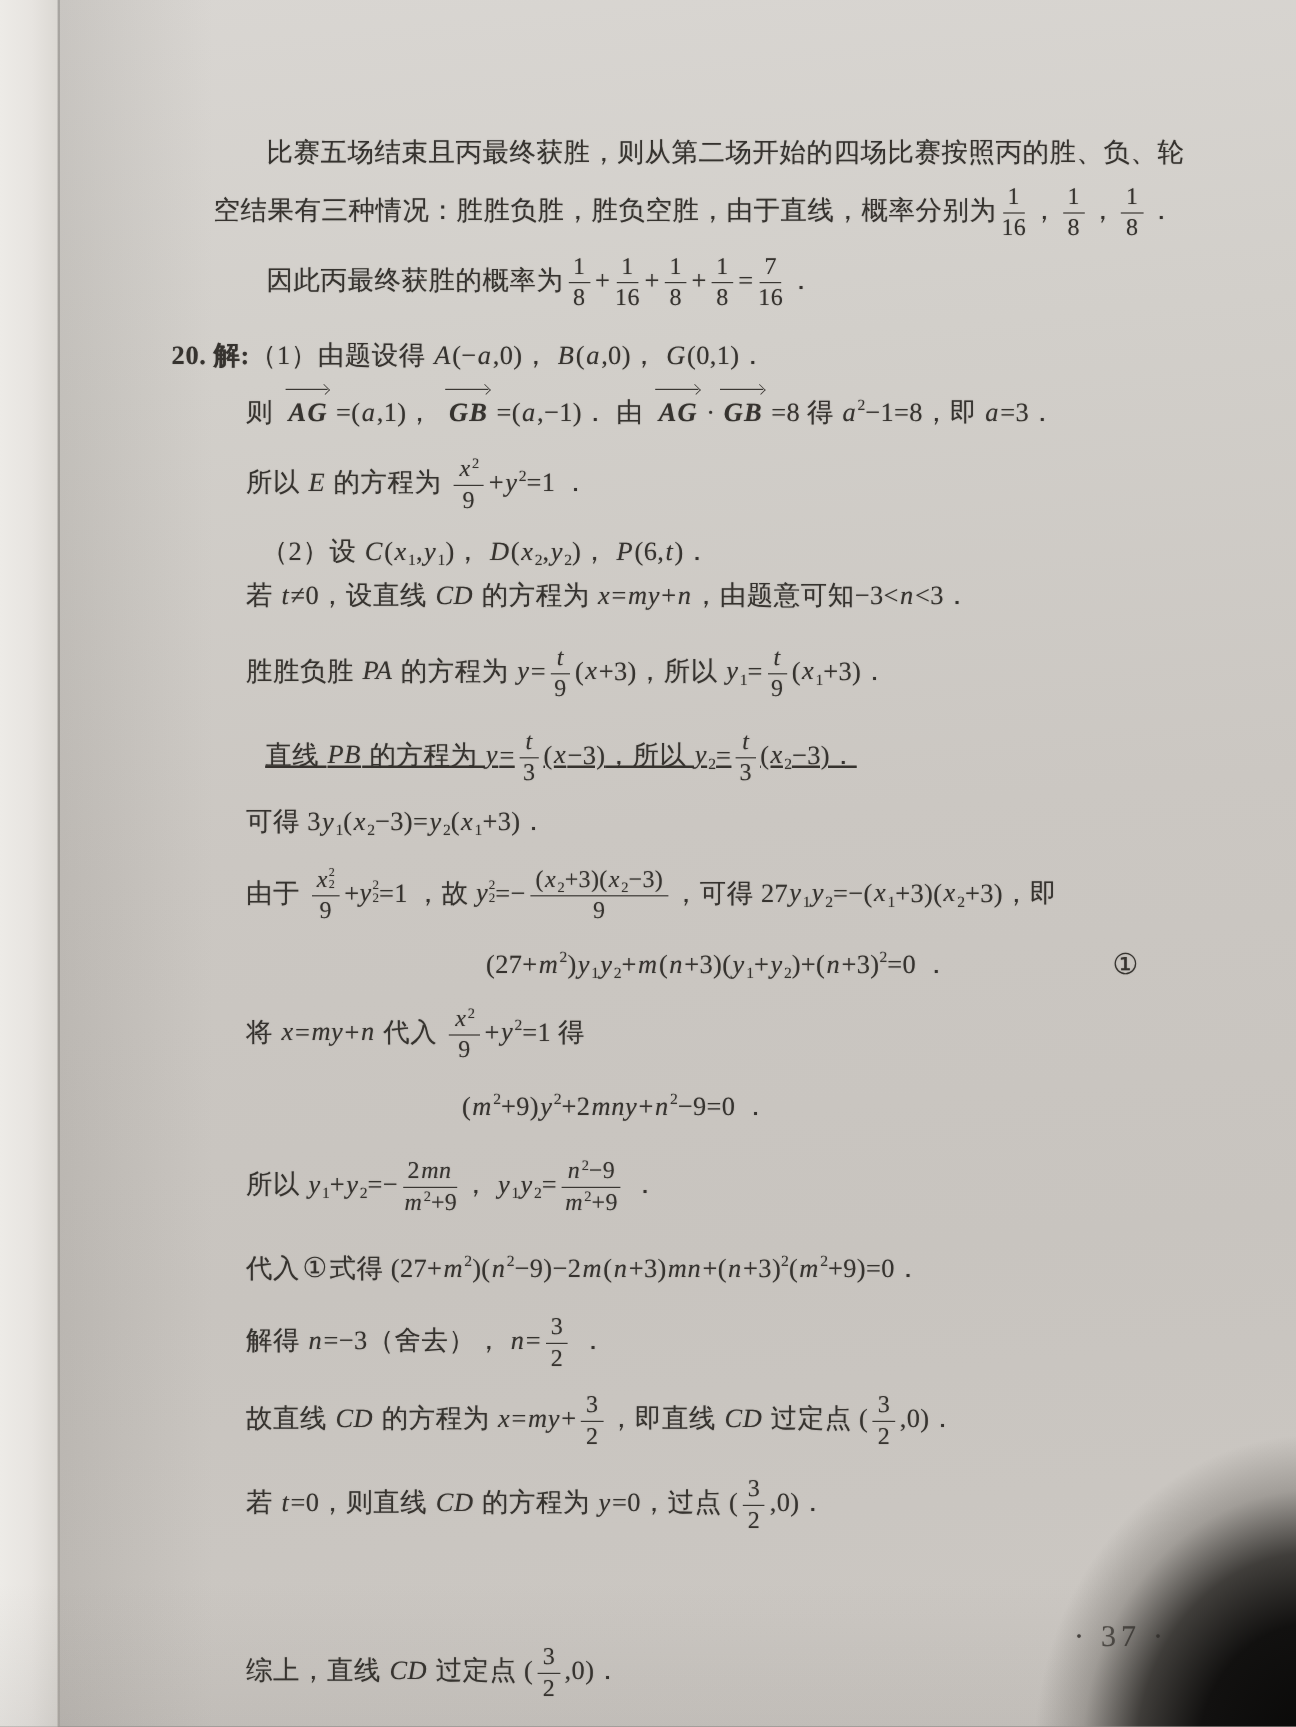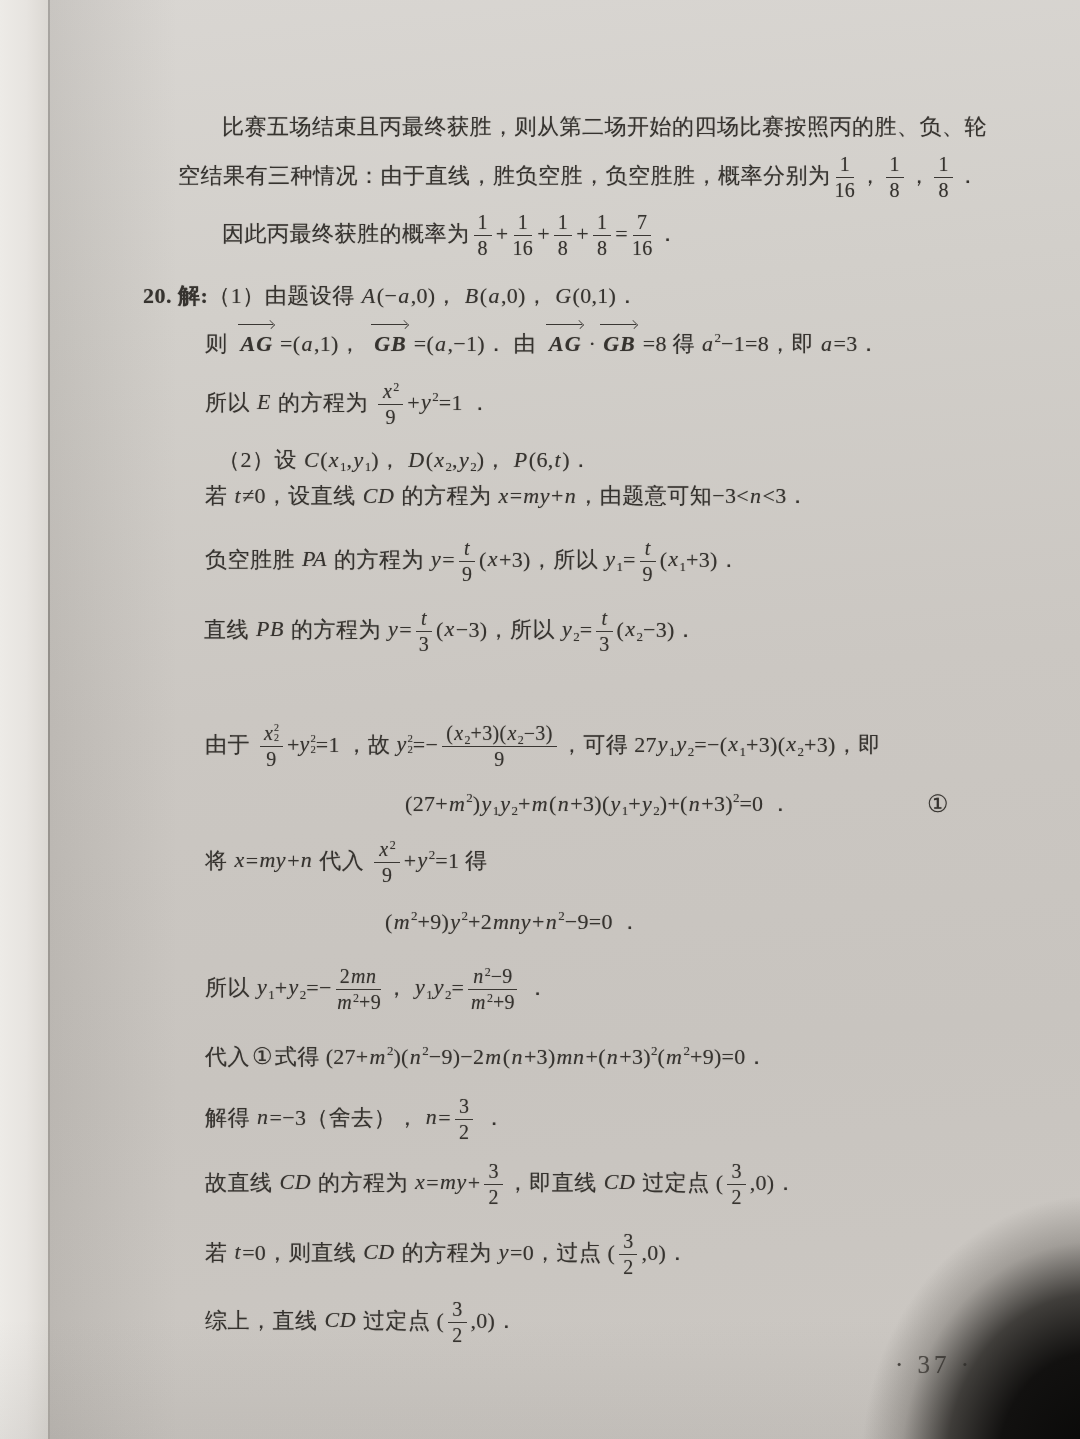--- a/index.html
+++ b/index.html
@@ -51,39 +51,39 @@
     border-top:1.6px solid #3a3733;border-right:1.6px solid #3a3733;
     transform:rotate(45deg) scale(.8,.62);}
   .circ{font-size:23px;padding:0 2px;}
   .eq-tag{position:absolute;left:522px;top:0;height:100%;display:flex;align-items:center;font-size:24px;}
   .pagenum{position:absolute;top:1344px;left:895px;height:42px;display:flex;align-items:center;
     font-size:25px;letter-spacing:4px;color:#3b3834;text-shadow:0 0 1px rgba(54,51,47,.4);}
   
   .l0{top:61px;left:222px;}   .l1{top:111px;left:178px;}  .l2{top:169px;left:222px;}
   .l3{top:230px;left:143px;}  .l4{top:278px;left:205px;}  .l5{top:338px;left:205px;}
   .l6{top:394px;left:218px;text-align:center;}  .l7{top:430px;left:205px;}  .l8{top:495px;left:205px;}
-  .l9{top:565px;left:204px;}  .l10{top:619px;left:205px;} .l11{top:680px;left:205px;}
+  .l9{top:565px;left:221px;text-decoration:underline;}  .l10{top:619px;left:205px;} .l11{top:680px;left:205px;}
   .l12{top:738px;left:405px;} .l13{top:796px;left:205px;} .l14{top:856px;left:385px;justify-content:flex-end;}
   .l15{top:923px;left:205px;} .l16{top:991px;left:205px;} .l17{top:1053px;left:205px;}
-  .l18{top:1118px;left:205px;}.l19{top:1188px;left:205px;}.l20{top:1256px;left:205px;}
+  .l18{top:1118px;left:205px;}.l19{top:1188px;left:205px;}.l20{top:1328px;left:205px;}
 </style>
 </head>
 <body>
 
 <div class="photo">
   <div class="page-edge"></div>
   <div class="crease"></div>
   <div class="page-shade"></div>
   <div class="bottom-shade"></div>
   <div class="textlayer" id="textlayer">
       <div class="line l0">
         <span class="run"><span class="cn">比赛五场结束且丙最终获胜，则从第二场开始的四场比赛按照丙的胜、负、轮</span></span>
       </div>
       <div class="line l1">
-        <span class="run"><span class="cn">空结果有三种情况：由于直线，胜负空胜，负空胜胜，概率分别为</span><span class="frac">
+        <span class="run"><span class="cn">空结果有三种情况：胜胜负胜，胜负空胜，由于直线，概率分别为</span><span class="frac">
             <span class="fn"><span class="rm">1</span></span>
             <span class="fd"><span class="rm">16</span></span>
           </span><span class="cn">，</span><span class="frac">
             <span class="fn"><span class="rm">1</span></span>
             <span class="fd"><span class="rm">8</span></span>
           </span><span class="cn">，</span><span class="frac">
             <span class="fn"><span class="rm">1</span></span>
             <span class="fd"><span class="rm">8</span></span>
           </span><span class="rm">．</span></span>
       </div>
@@ -125,36 +125,39 @@
             <span class="fd"><span class="rm">9</span></span>
           </span><span class="rm">+</span><span class="it">y</span><sup class="sp">2</sup><span class="rm">=1 ．</span></span>
       </div>
       <div class="line l6">
         <span class="run"><span class="cn">（2）设 </span><span class="it">C</span><span class="rm">(</span><span class="it">x</span><sub class="sb">1</sub><span class="rm">,</span><span class="it">y</span><sub class="sb">1</sub><span class="rm">)</span><span class="cn">， </span><span class="it">D</span><span class="rm">(</span><span class="it">x</span><sub class="sb">2</sub><span class="rm">,</span><span class="it">y</span><sub class="sb">2</sub><span class="rm">)</span><span class="cn">， </span><span class="it">P</span><span class="rm">(6,</span><span class="it">t</span><span class="rm">)．</span></span>
       </div>
       <div class="line l7">
         <span class="run"><span class="cn">若 </span><span class="it">t</span><span class="rm">≠0</span><span class="cn">，设直线 </span><span class="it">CD</span><span class="cn"> 的方程为 </span><span class="it">x</span><span class="rm">=</span><span class="it">my</span><span class="rm">+</span><span class="it">n</span><span class="cn">，由题意可知</span><span class="rm">−3&lt;</span><span class="it">n</span><span class="rm">&lt;3．</span></span>
       </div>
       <div class="line l8">
-        <span class="run"><span class="cn">负空胜胜 </span><span class="it">PA</span><span class="cn"> 的方程为 </span><span class="it">y</span><span class="rm">=</span><span class="frac">
+        <span class="run"><span class="cn">胜胜负胜 </span><span class="it">PA</span><span class="cn"> 的方程为 </span><span class="it">y</span><span class="rm">=</span><span class="frac">
             <span class="fn"><span class="it">t</span></span>
             <span class="fd"><span class="rm">9</span></span>
           </span><span class="rm">(</span><span class="it">x</span><span class="rm">+3)</span><span class="cn">，所以 </span><span class="it">y</span><sub class="sb">1</sub><span class="rm">=</span><span class="frac">
             <span class="fn"><span class="it">t</span></span>
             <span class="fd"><span class="rm">9</span></span>
           </span><span class="rm">(</span><span class="it">x</span><sub class="sb">1</sub><span class="rm">+3)．</span></span>
       </div>
       <div class="line l9">
         <span class="run"><span class="cn">直线 </span><span class="it">PB</span><span class="cn"> 的方程为 </span><span class="it">y</span><span class="rm">=</span><span class="frac">
             <span class="fn"><span class="it">t</span></span>
             <span class="fd"><span class="rm">3</span></span>
           </span><span class="rm">(</span><span class="it">x</span><span class="rm">−3)</span><span class="cn">，所以 </span><span class="it">y</span><sub class="sb">2</sub><span class="rm">=</span><span class="frac">
             <span class="fn"><span class="it">t</span></span>
             <span class="fd"><span class="rm">3</span></span>
           </span><span class="rm">(</span><span class="it">x</span><sub class="sb">2</sub><span class="rm">−3)．</span></span>
+      </div>
+      <div class="line l10">
+        <span class="run"><span class="cn">可得 </span><span class="rm">3</span><span class="it">y</span><sub class="sb">1</sub><span class="rm">(</span><span class="it">x</span><sub class="sb">2</sub><span class="rm">−3)=</span><span class="it">y</span><sub class="sb">2</sub><span class="rm">(</span><span class="it">x</span><sub class="sb">1</sub><span class="rm">+3)．</span></span>
       </div>
       <div class="line l11">
         <span class="run"><span class="cn">由于 </span><span class="frac">
             <span class="fn"><span class="ss">
                 <span class="base">x</span>
                 <span class="sstack">
                   <sup class="sp2">2</sup>
                   <sub class="sb2">2</sub>
                 </span>
               </span></span>

